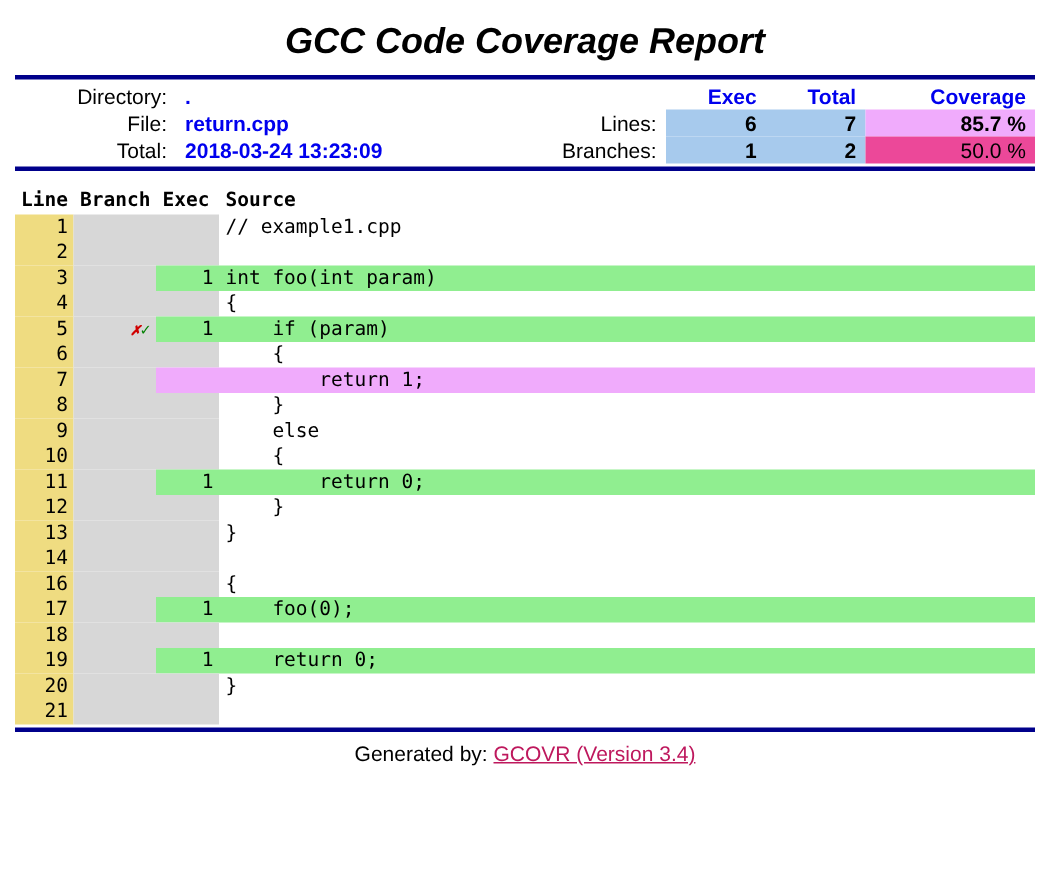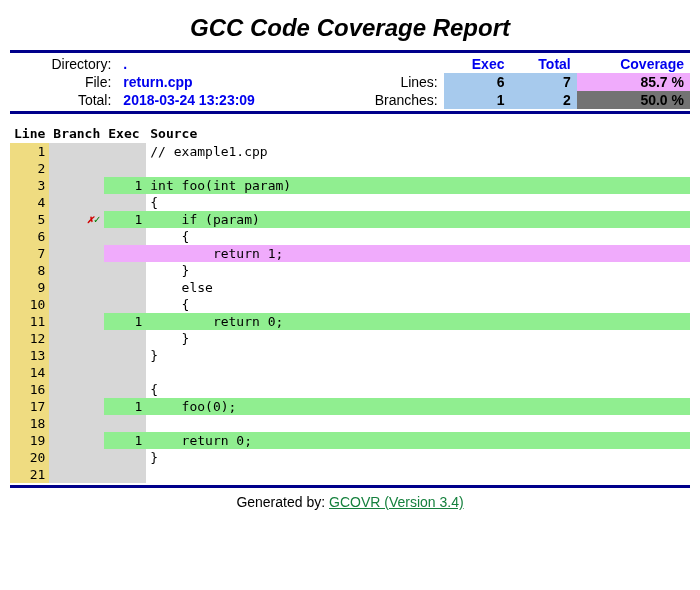--- a/index.html
+++ b/index.html
@@ -31,21 +31,21 @@
   }
   .right { text-align: right; }
   .left { text-align: left; }
   .bold { font-weight: normal; }
   .blue-link { color: #0000ee; font-weight: bold; }
   .exec-h { color: #0000ee; font-weight: bold; text-align: right; }
   .cov-h { color: #0000ee; font-weight: bold; text-align: right; }
   .tot-h { color: #0000ee; font-weight: bold; text-align: right; margin-top: 44px; }
   .cell-lb { background: #a7caed; text-align: right; padding: 1px 6px; font-weight: bold; }
   .cell-y  { background: #f0abfc; text-align: right; padding: 1px 6px; font-weight: bold; }
-  .cell-p  { background: #737373; text-align: right; padding: 1px 6px; font-weight: bold; }
+  .cell-p  { background: #ec4899; text-align: right; padding: 1px 6px; font-weight: normal; }
 
   table.code {
     border-collapse: collapse;
     font-family: monospace;
     font-size: 13px;
     margin-top: 10px;
     width: 100%;
   }
   table.code th {
     text-align: left;
@@ -82,21 +82,21 @@
   }
   .bg-green { background: #90ee90; }
   .bg-pink  { background: #f0abfc; }
   .branch-miss { color: #d00000; font-weight: bold; font-style: italic; }
   .branch-hit  { color: #008000; }
   .footer {
     text-align: center;
     font-size: 14px;
     margin: 6px 0;
   }
-  .footer a { color: #15803d; }
+  .footer a { color: #be185d; }
 </style>
 </head>
 <body>
 
 <h1>GCC Code Coverage Report</h1>
 <hr class="thick">
 
 <table class="header">
   <tbody>
       <tr>

